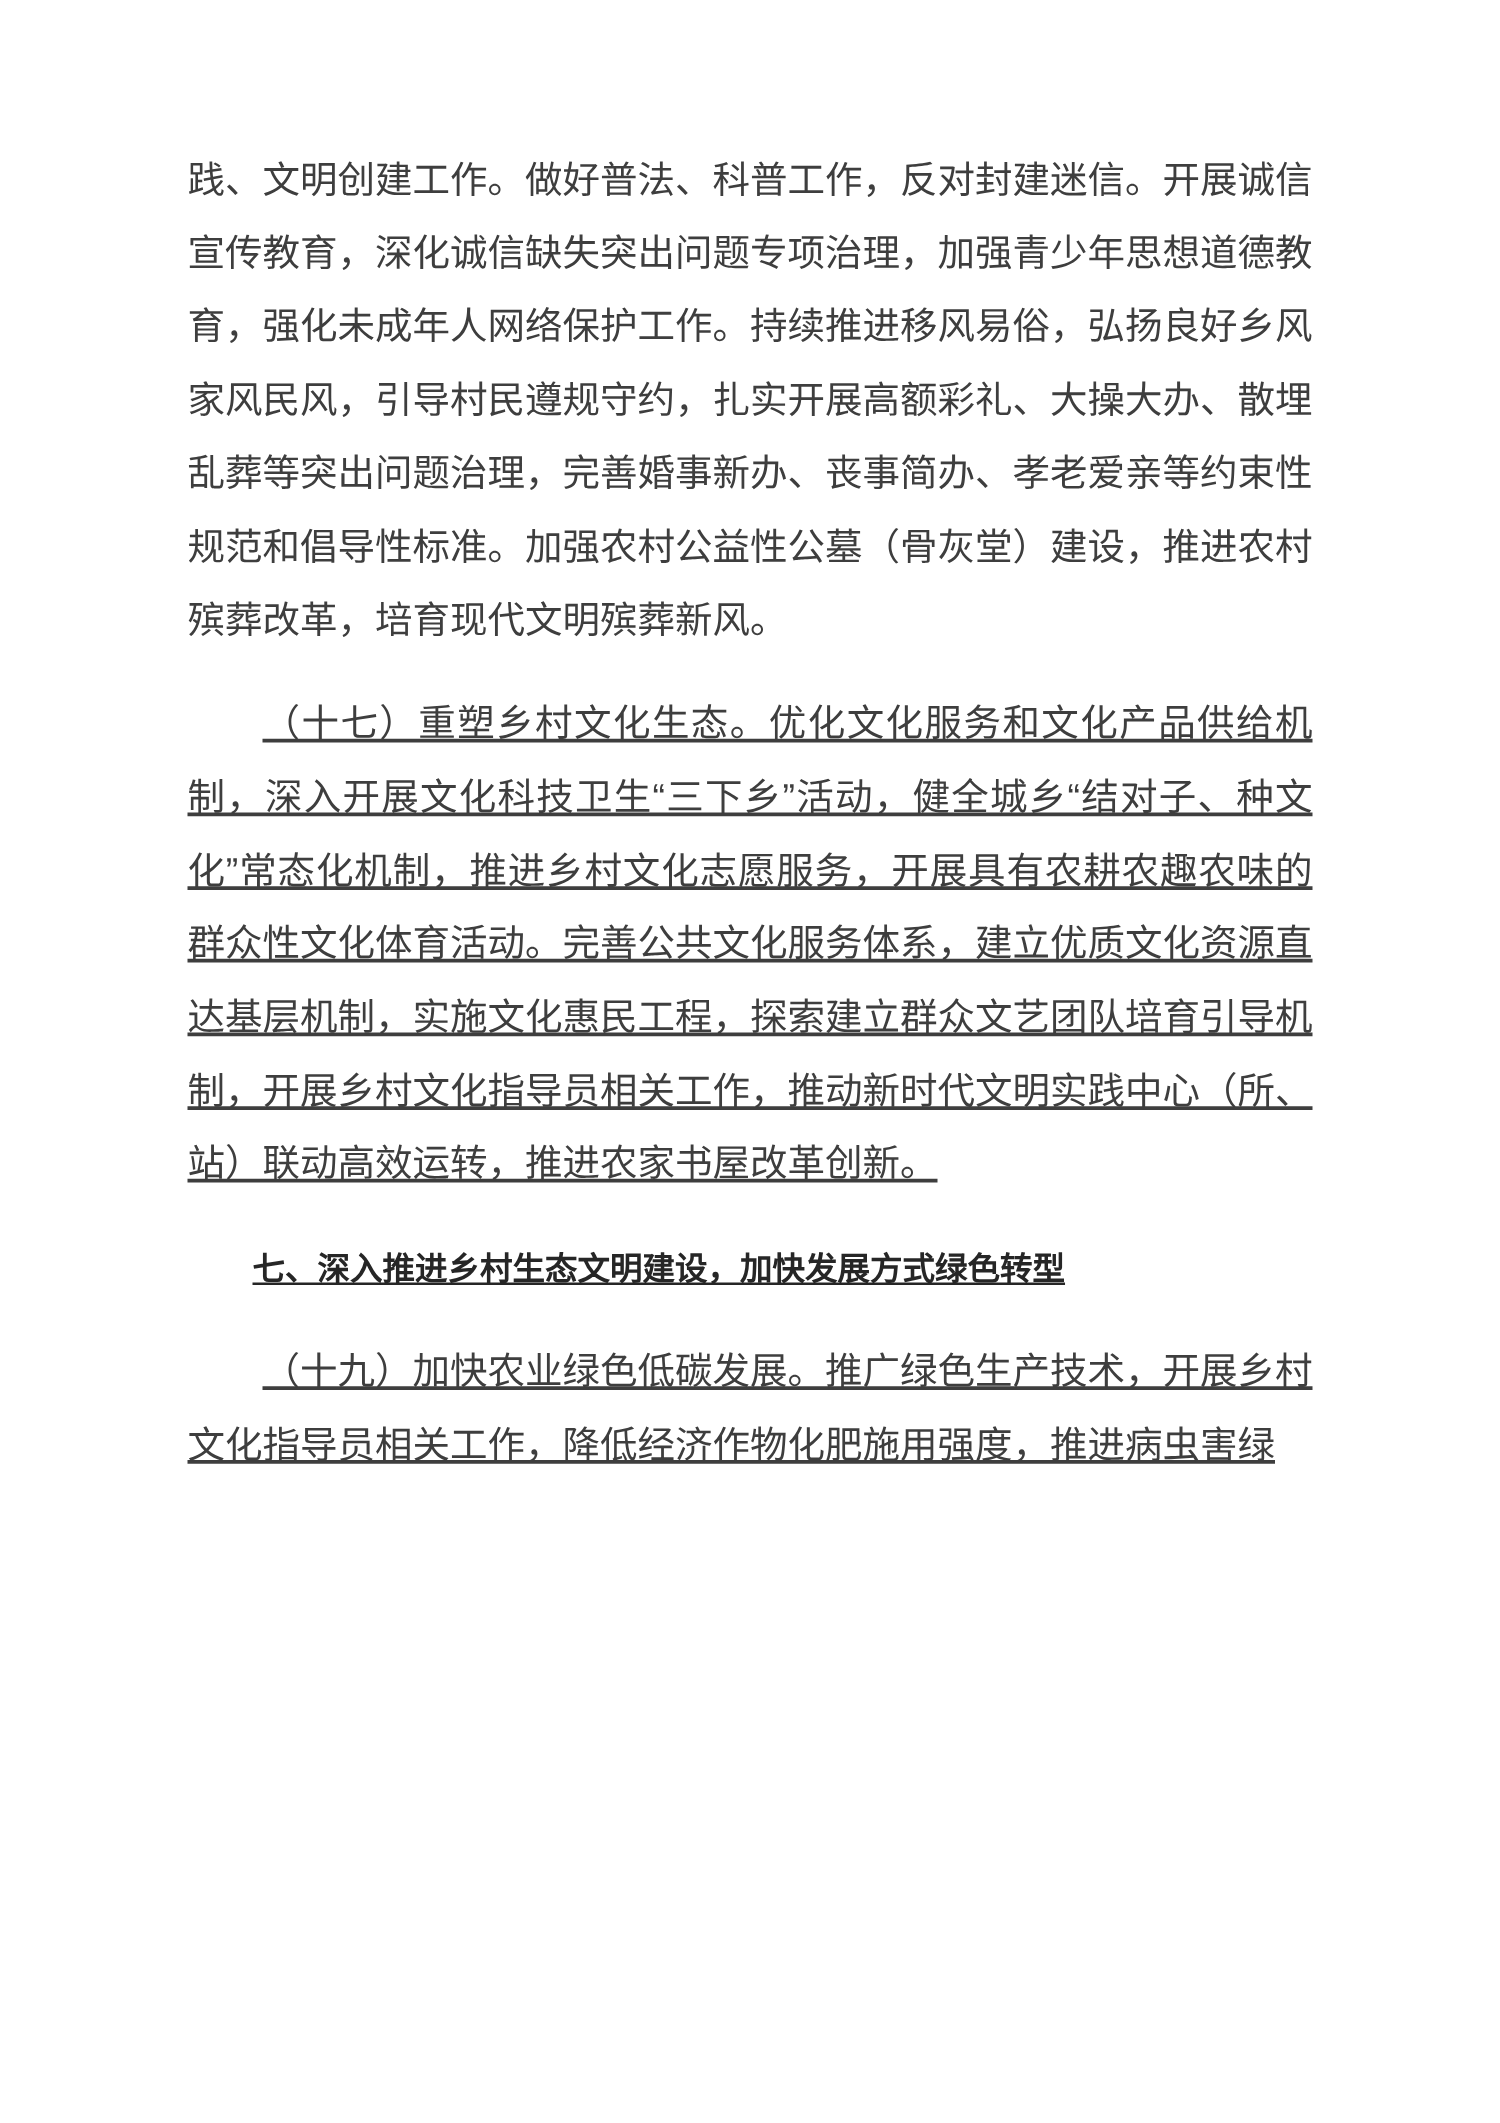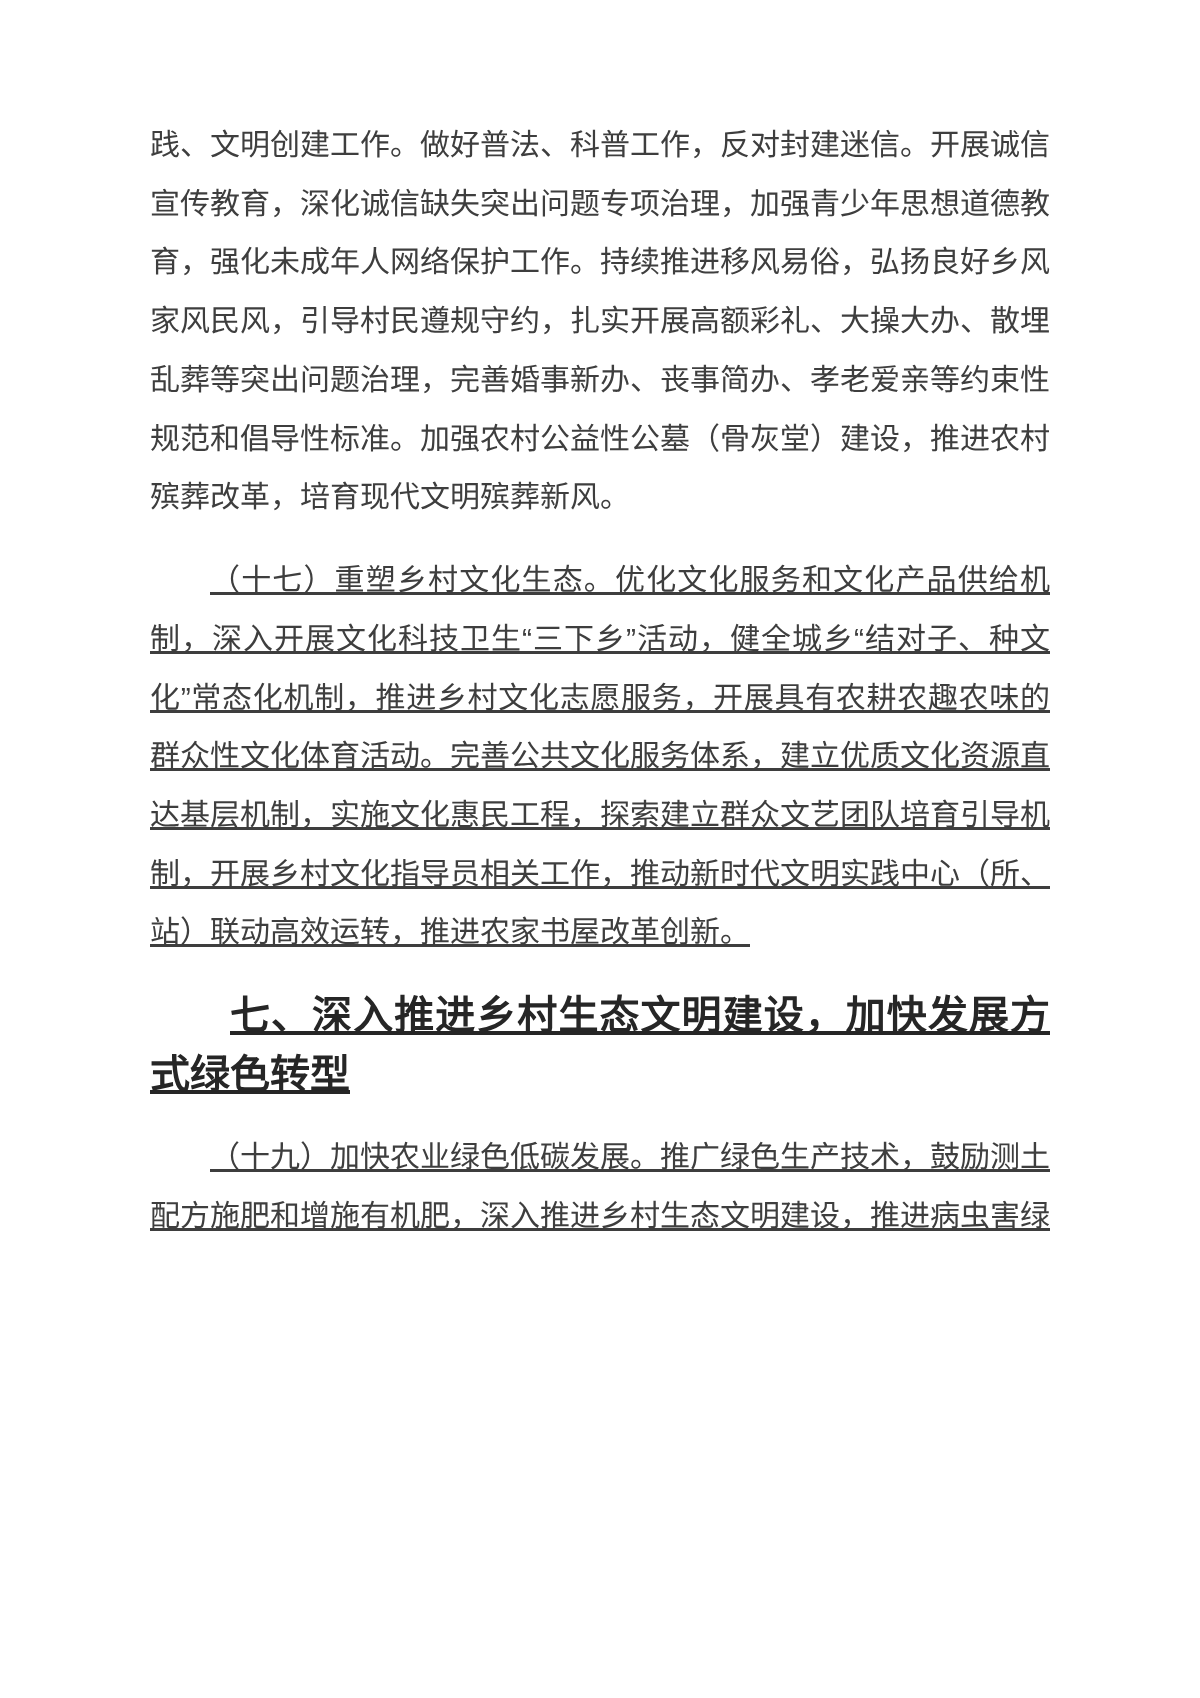--- a/index.html
+++ b/index.html
@@ -45,21 +45,21 @@
   .heading + .para {
     margin-top: 24.3px;
     text-decoration: underline;
   }
 
   .indent {
     text-indent: 2em;
   }
 
   .heading {
-    font-size: 40px;
+    font-size: 26px;
     line-height: 58.7px;
     color: #262626;
     font-weight: 700;
     text-indent: 2em;
     text-align: justify;
     line-break: strict;
   }
 </style>
 </head>
 <body>
@@ -67,16 +67,16 @@
 <div class="page">
   <div class="textblock">
 
     <p class="para">践、文明创建工作。做好普法、科普工作，反对封建迷信。开展诚信宣传教育，深化诚信缺失突出问题专项治理，加强青少年思想道德教育，强化未成年人网络保护工作。持续推进移风易俗，弘扬良好乡风家风民风，引导村民遵规守约，扎实开展高额彩礼、大操大办、散埋乱葬等突出问题治理，完善婚事新办、丧事简办、孝老爱亲等约束性规范和倡导性标准。加强农村公益性公墓（骨灰堂）建设，推进农村殡葬改革，培育现代文明殡葬新风。</p>
 
     <p class="para indent">（十七）重塑乡村文化生态。优化文化服务和文化产品供给机制，深入开展文化科技卫生“三下乡”活动，健全城乡“结对子、种文化”常态化机制，推进乡村文化志愿服务，开展具有农耕农趣农味的群众性文化体育活动。完善公共文化服务体系，建立优质文化资源直达基层机制，实施文化惠民工程，探索建立群众文艺团队培育引导机制，开展乡村文化指导员相关工作，推动新时代文明实践中心（所、站）联动高效运转，推进农家书屋改革创新。</p>
 
 
     <h2 class="heading">七、深入推进乡村生态文明建设，加快发展方式绿色转型</h2>
 
-    <p class="para indent">（十九）加快农业绿色低碳发展。推广绿色生产技术，鼓励测土配方施肥和增施有机肥，深入推进乡村生态文明建设，推进病虫害绿</p>
+    <p class="para indent">（十九）加快农业绿色低碳发展。推广绿色生产技术，开展乡村文化指导员相关工作，降低经济作物化肥施用强度，推进病虫害绿</p>
 
   </div>
 </div>
 
 </body></html>

